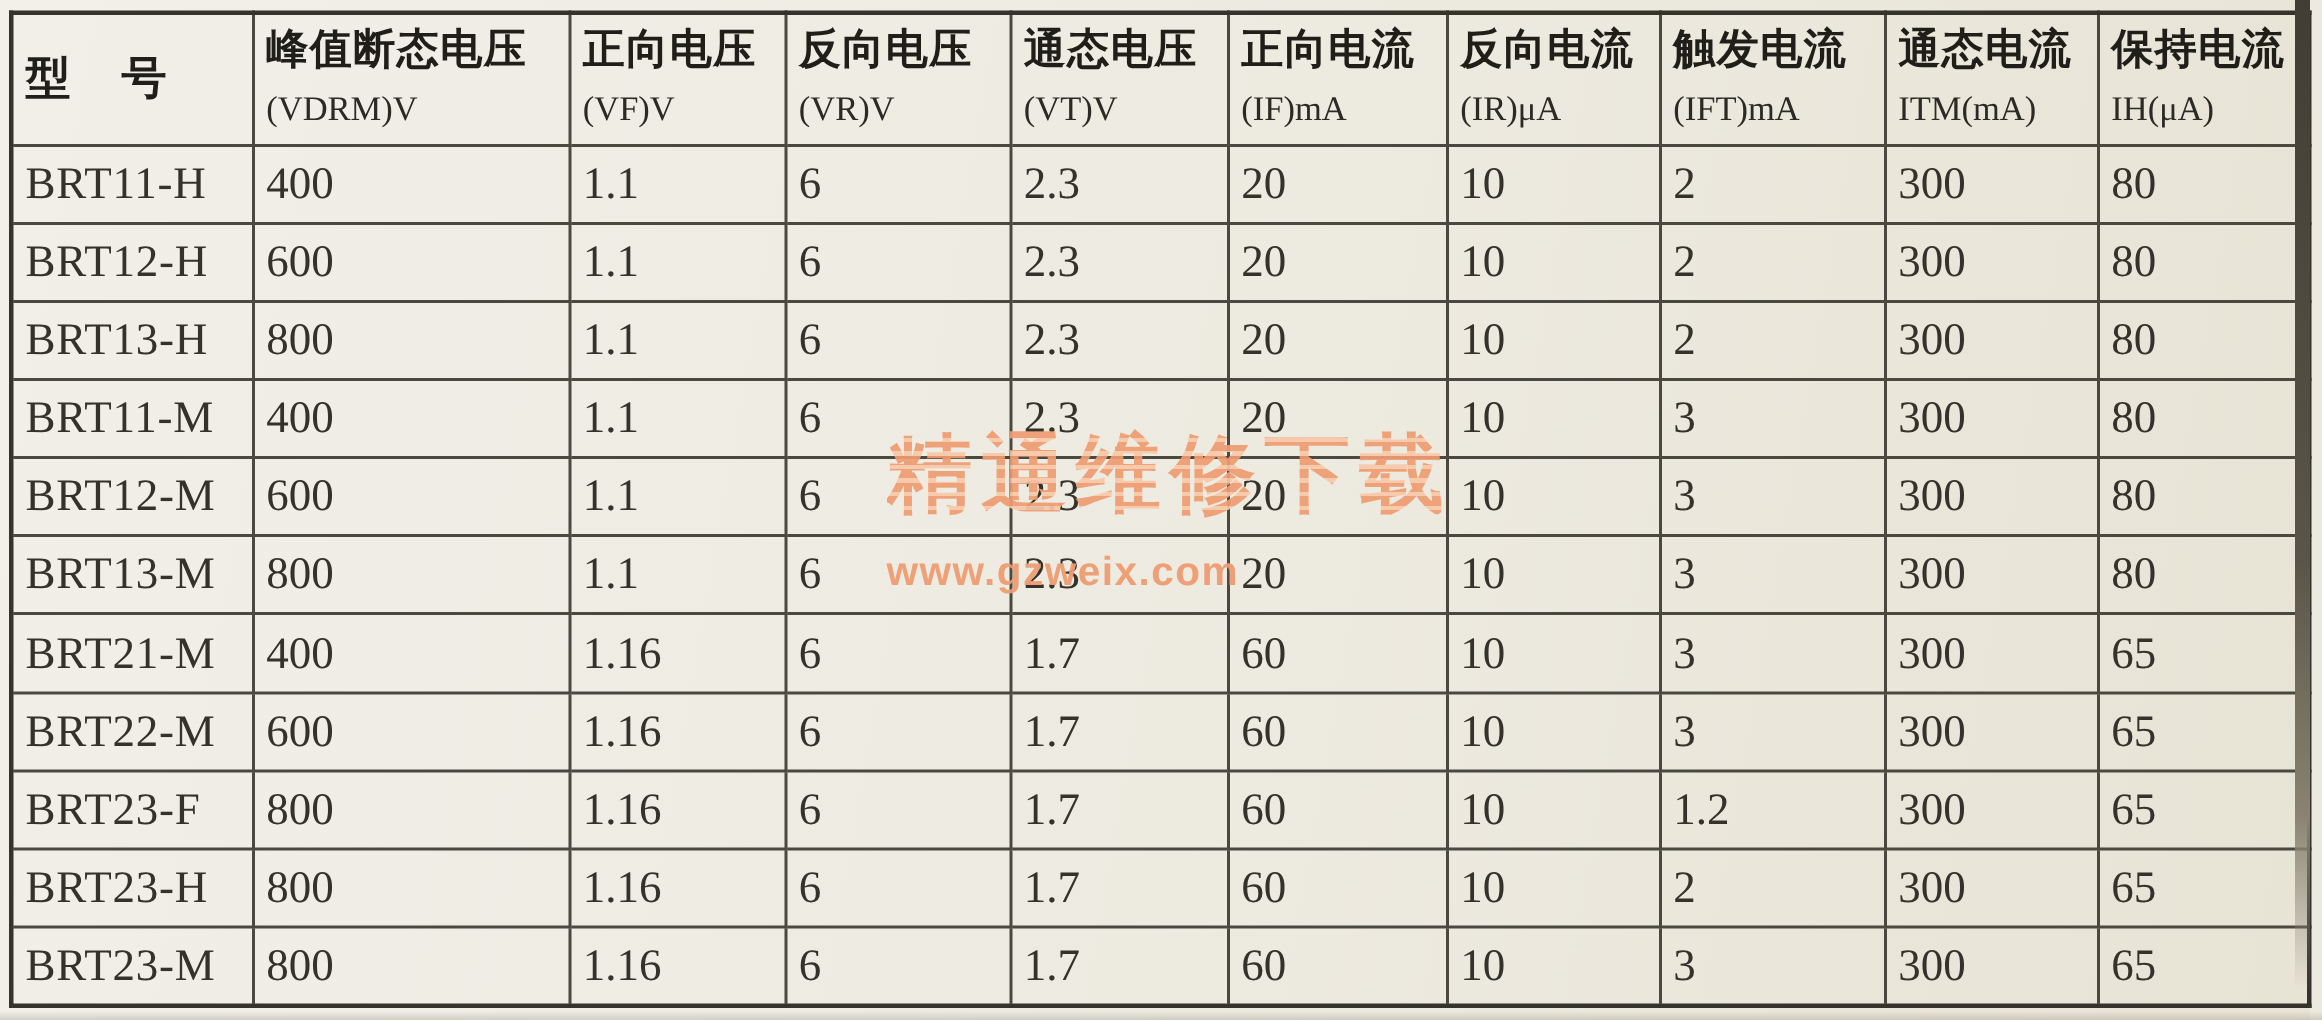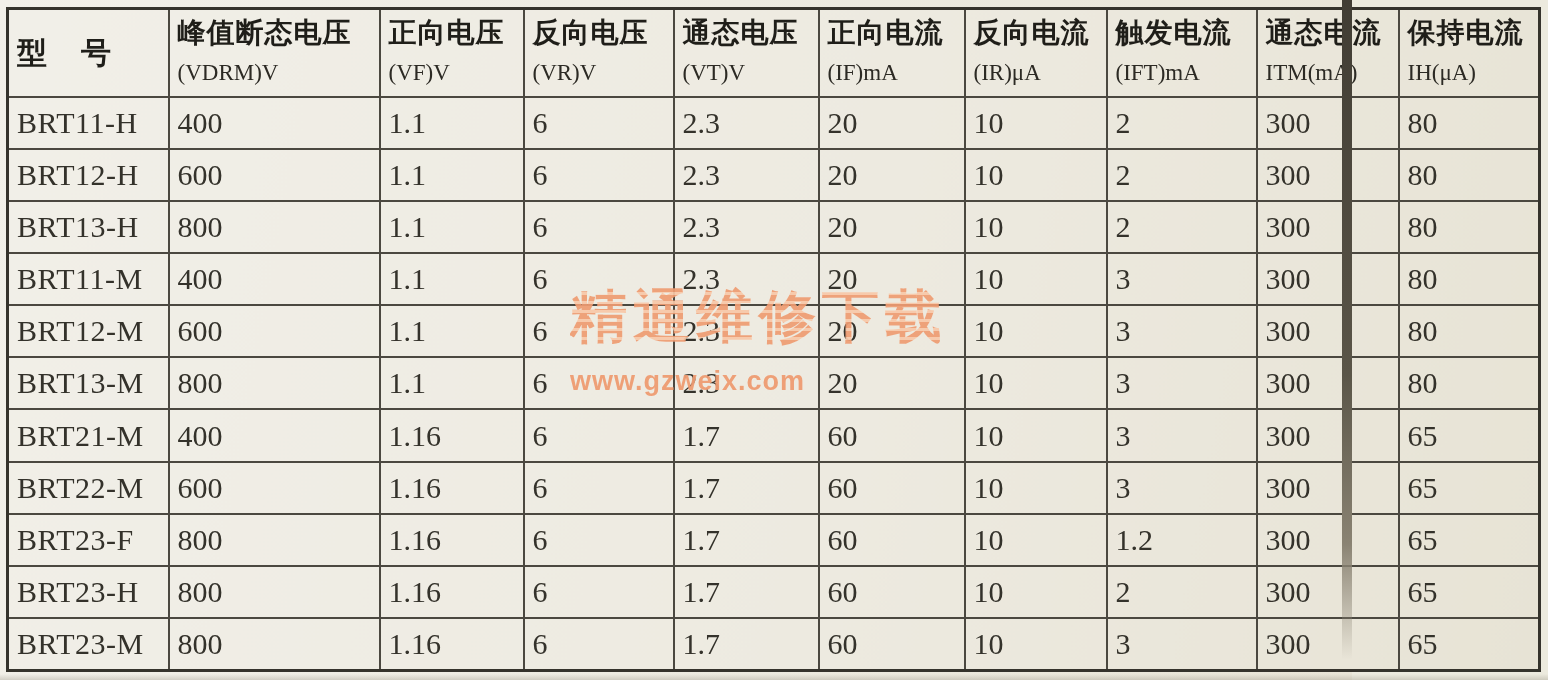--- a/index.html
+++ b/index.html
@@ -2,21 +2,21 @@
 <html><head>
 <meta charset="utf-8">
 <style>
   html,body{margin:0;padding:0;}
   body{
     width:1548px;height:680px;overflow:hidden;
     background:#eceade;
     font-family:"Liberation Serif","DejaVu Serif",serif;
   }
   .page{
-    position:relative;width:1352px;height:680px;
+    position:relative;width:1540px;height:680px;
     background:linear-gradient(100deg,#f2f0e9 0%,#edebe1 50%,#e8e4d6 100%);
   }
   table.spec{
     position:absolute;left:6px;top:7px;
     width:1532px;height:665px;
     border-collapse:collapse;table-layout:fixed;
     background:linear-gradient(100deg,#f1efe8 0%,#edeae0 55%,#e7e3d5 100%);
   }
   table.spec th,table.spec td{
     border:2px solid #4b4840;
@@ -34,21 +34,21 @@
   thead .sym{
     font-family:"Liberation Serif","DejaVu Serif",serif;
     font-weight:normal;font-size:23px;line-height:40px;color:#2c2a24;
   }
   thead th.th-single .cn{font-size:30px;letter-spacing:2px;}
   tbody td{
     height:41px;font-size:30px;color:#34322b;line-height:1;
   }
   tbody td.model-cell{letter-spacing:0.5px;}
   .watermark{
-    position:absolute;left:570px;top:286px;z-index:5;
+    position:absolute;left:591px;top:286px;z-index:5;
     pointer-events:none;
   }
   .wm-line1{
     font-family:"Liberation Sans","DejaVu Sans",sans-serif;
     font-weight:bold;font-size:57px;line-height:60px;letter-spacing:6px;
     color:#f09f76;opacity:0.92;
     background:repeating-linear-gradient(to bottom,#ef9c72 0px,#ef9c72 6px,#f8c8a8 6px,#f8c8a8 9px);
     -webkit-background-clip:text;background-clip:text;
     -webkit-text-fill-color:transparent;
   }

